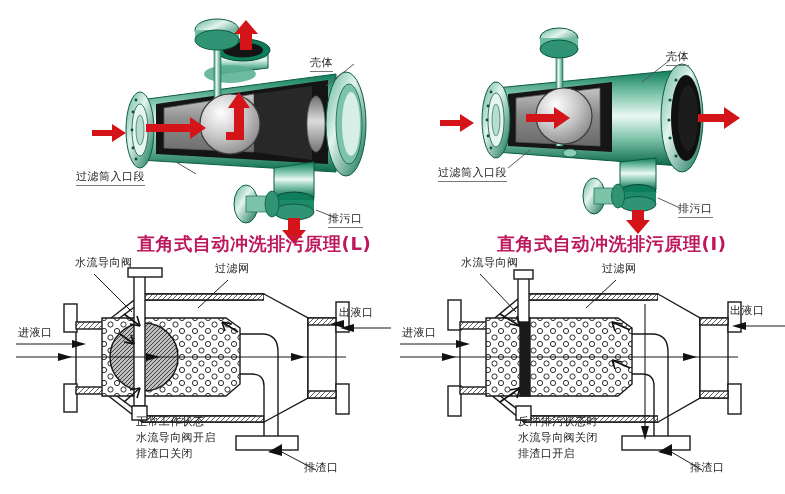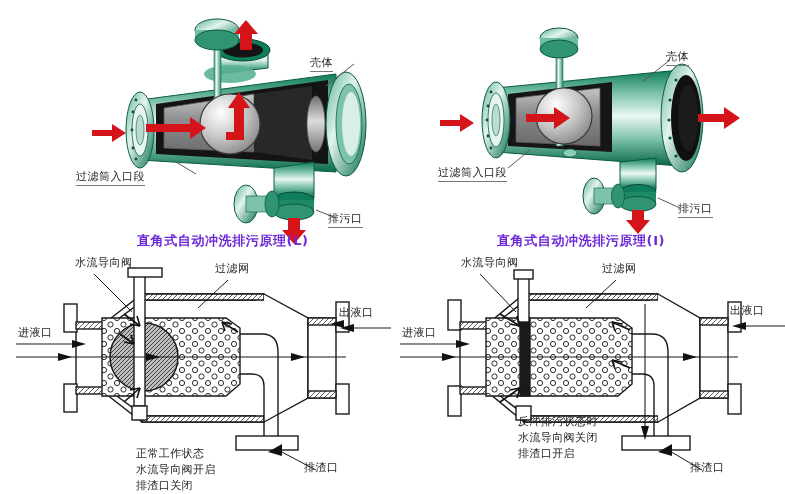--- a/index.html
+++ b/index.html
@@ -9,21 +9,21 @@
     font-family:"DejaVu Sans","Liberation Sans",sans-serif;
     color:#1a1a1a;
   }
   .stage{position:absolute;left:0;top:0;width:785px;height:494px;padding-left:36px;}
   .panel{position:absolute;}
   .lbl{
     position:absolute;font-size:11px;line-height:1.25;color:#222;
     white-space:nowrap;letter-spacing:.5px;
   }
   .caption{
-    position:absolute;font-size:13px;font-weight:bold;color:#6d28d9;
+    position:absolute;font-size:18px;font-weight:bold;color:#be185d;
     white-space:nowrap;letter-spacing:.6px;
   }
   .note{
     position:absolute;font-size:11px;line-height:1.45;color:#222;
     white-space:pre-line;letter-spacing:.4px;
   }
   svg{display:block;overflow:visible;}
 </style>
 </head>
 <body>
@@ -339,21 +339,21 @@
         <path d="M338,68 L324,72 L338,76 Z"></path>
         <path d="M266,188 L252,196 L266,200 Z"></path>
       </g>
     </svg>
 
     <div class="lbl" style="left:59px;top:0px;">水流导向阀</div>
     <div class="lbl" style="left:199px;top:6px;">过滤网</div>
     <div class="lbl" style="left:2px;top:70px;">进液口</div>
     <div class="lbl" style="left:323px;top:50px;">出液口</div>
     <div class="lbl" style="left:288px;top:205px;">排渣口</div>
-    <div class="note" style="left:120px;top:158px;margin-top:32px;">正常工作状态
+    <div class="note" style="left:120px;top:158px;">正常工作状态
 水流导向阀开启
 排渣口关闭</div>
   </div>
 
   <div class="panel" style="left:400px;top:256px;width:385px;height:238px;">
     <svg width="385" height="238" viewBox="0 0 385 238">
       <defs>
         <pattern id="meshR" width="13" height="13" patternUnits="userSpaceOnUse">
           <rect width="13" height="13" fill="#ffffff"></rect>
           <circle cx="3.5" cy="3.5" r="2.6" fill="none" stroke="#2b2b2b" stroke-width="1"></circle>

